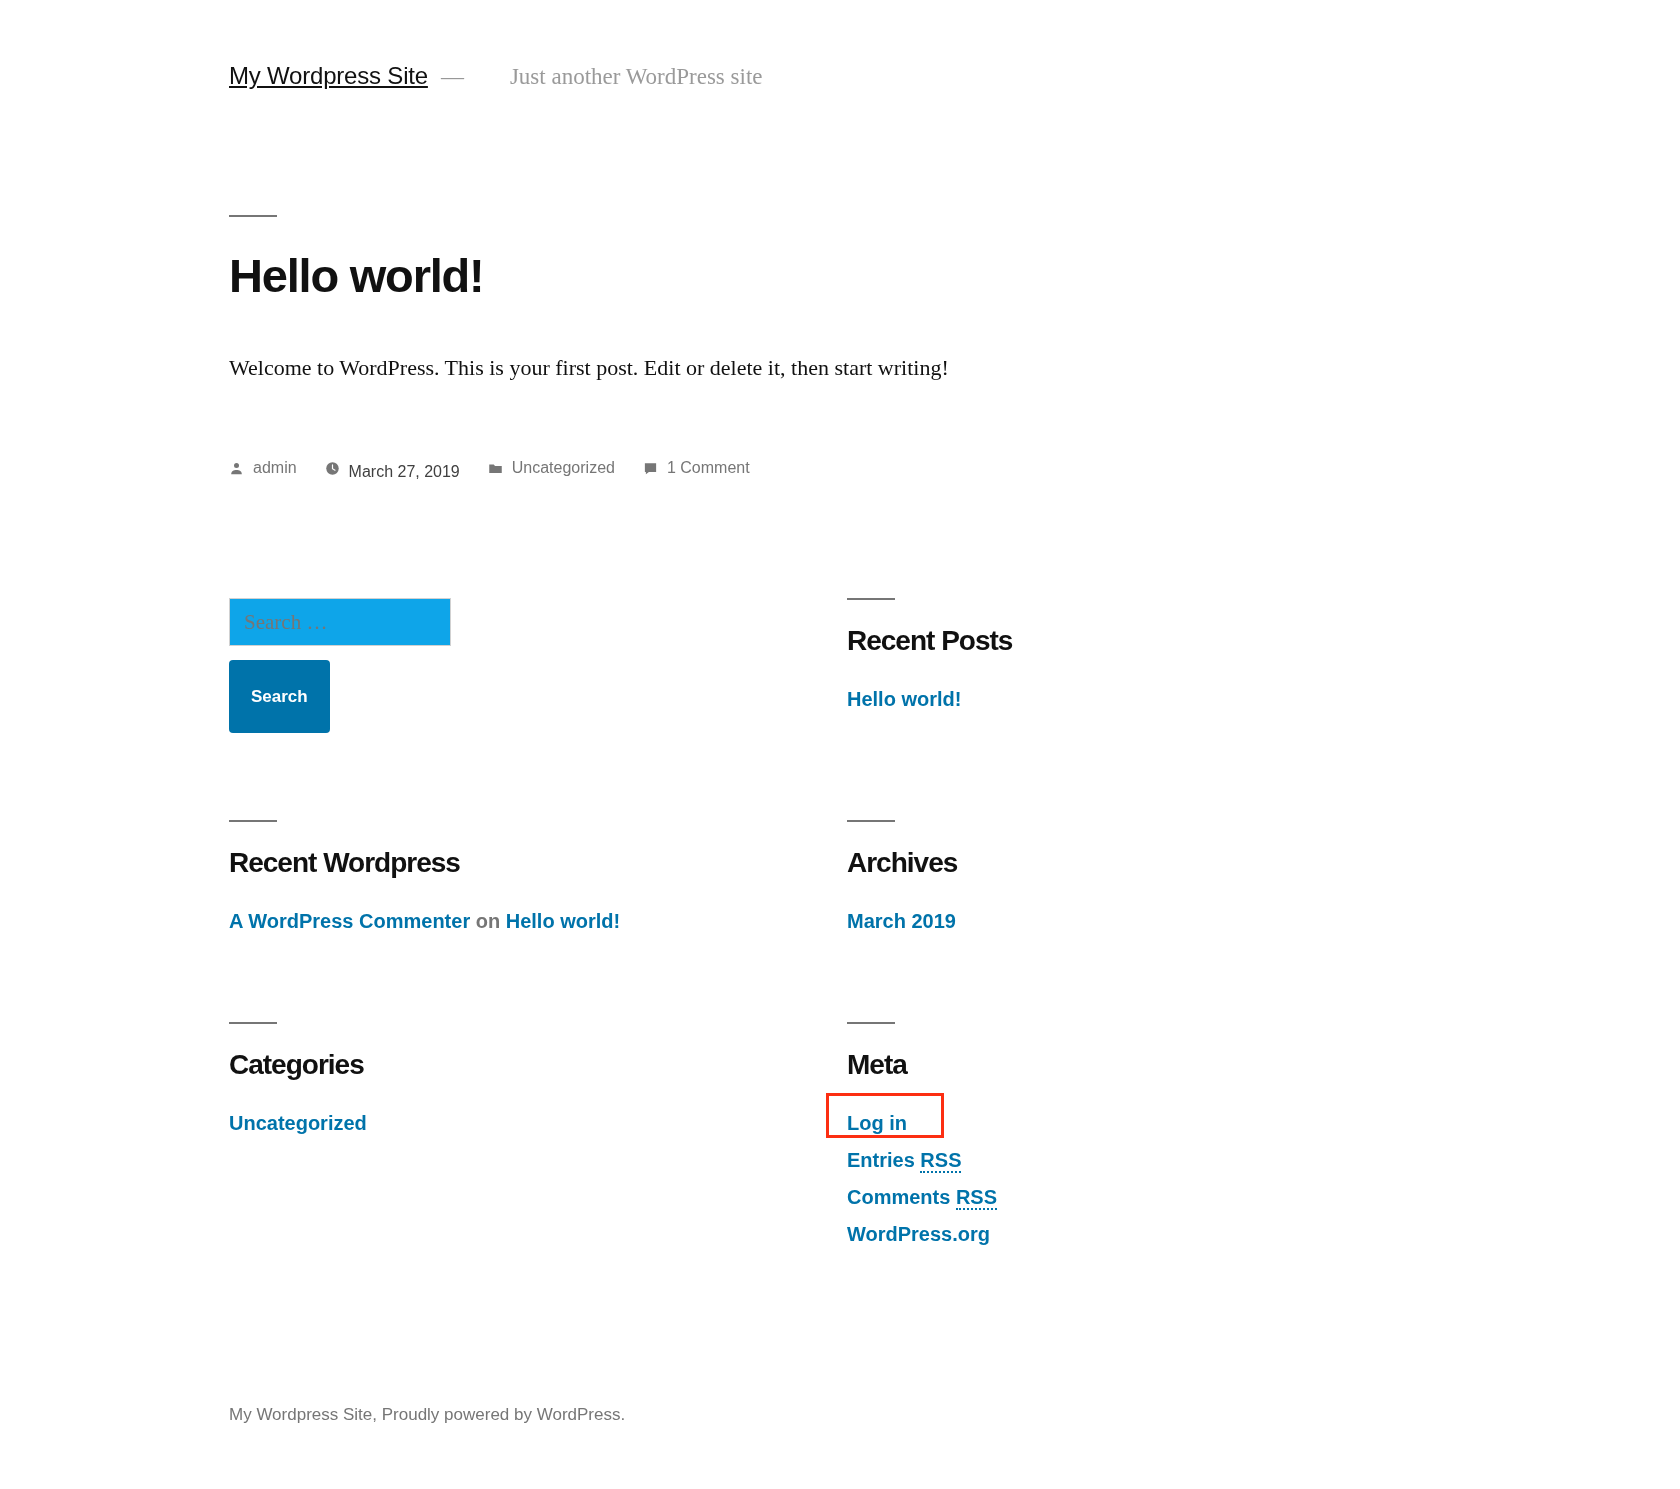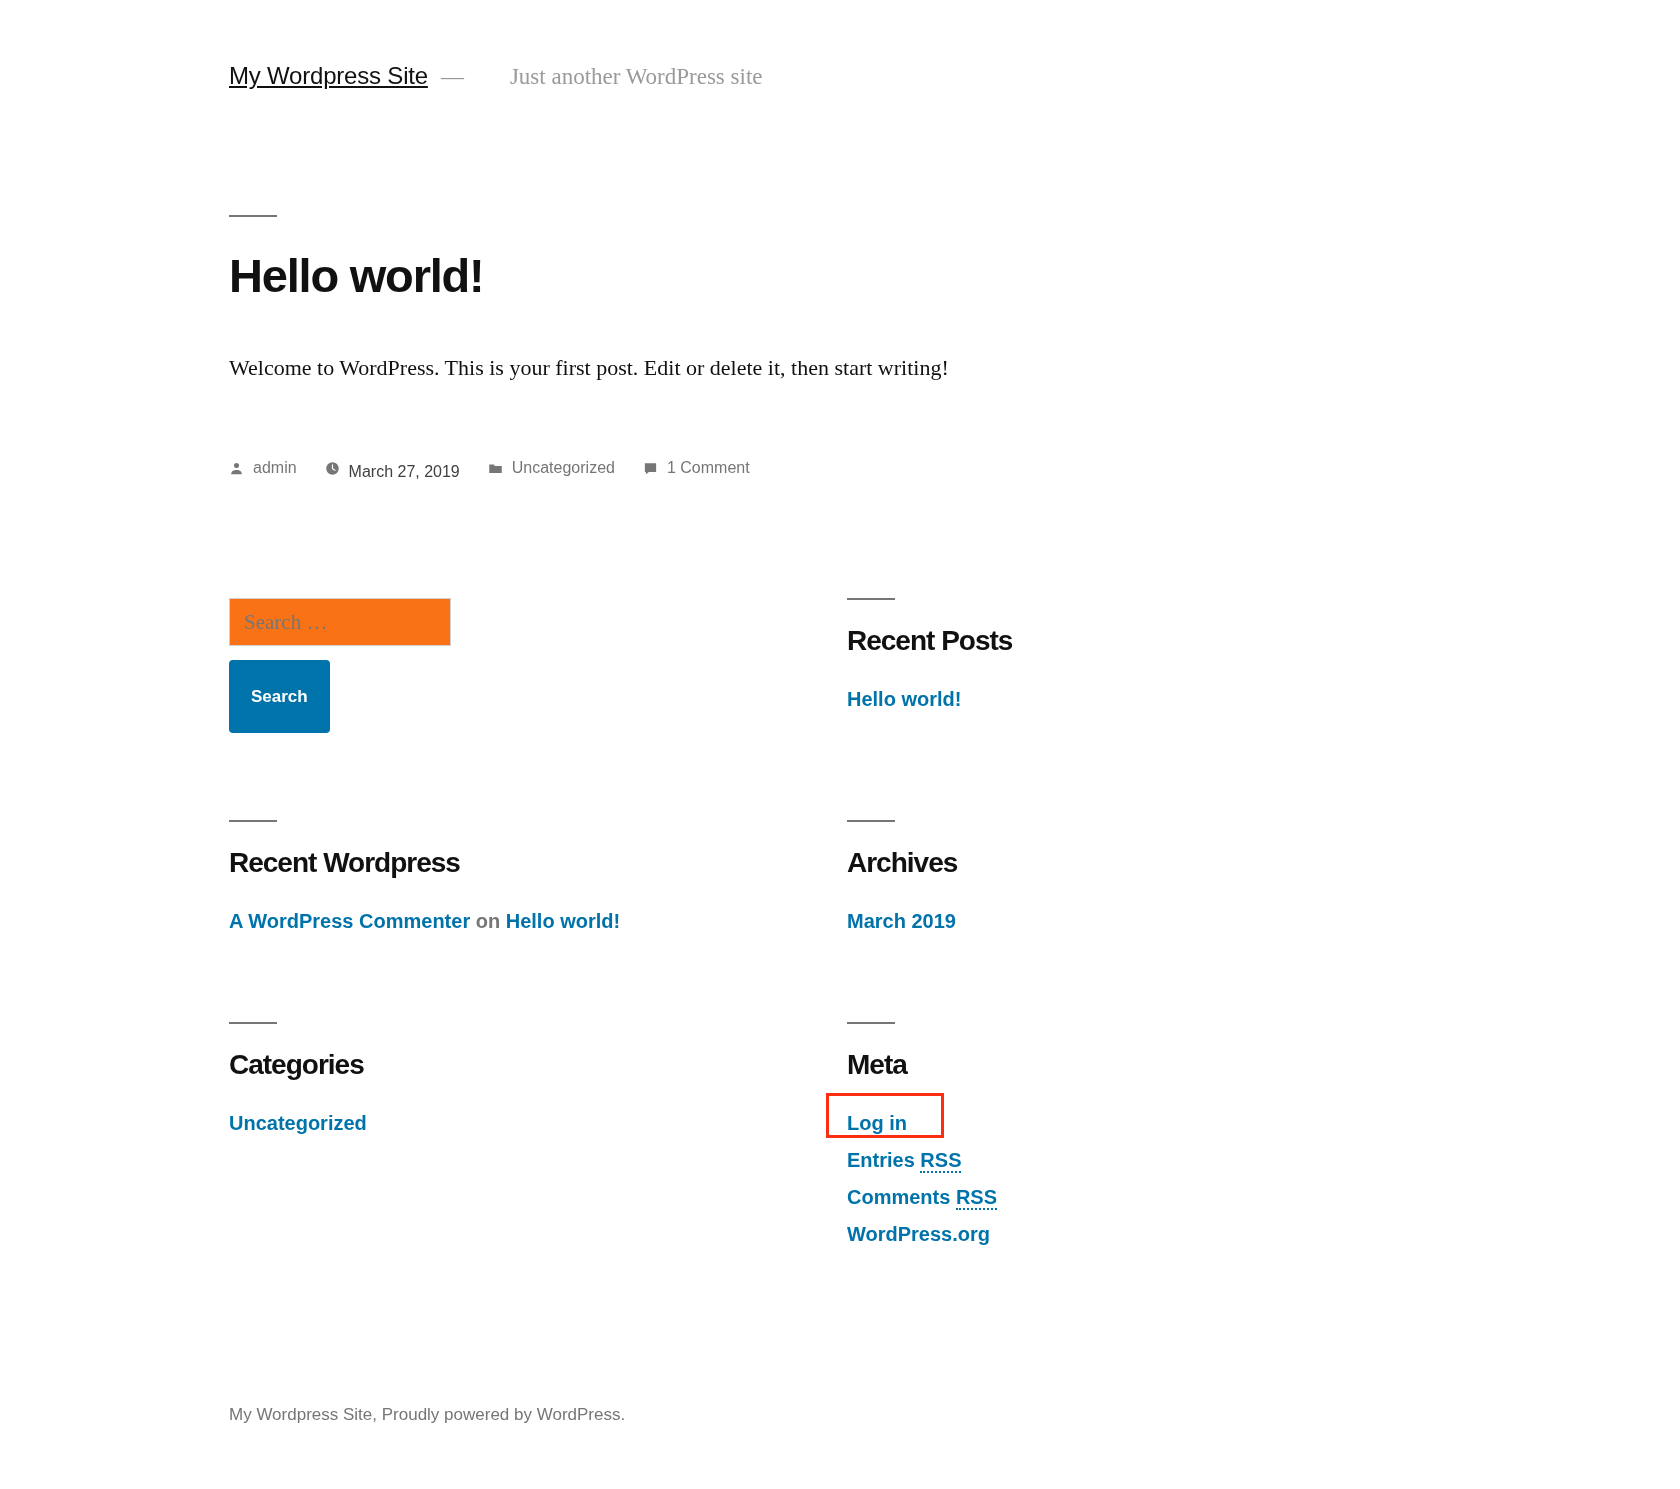--- a/index.html
+++ b/index.html
@@ -164,21 +164,21 @@
     display: block;
     width: 222px;
     height: 48px;
     box-sizing: border-box;
     border: 1px solid #d1d1d1;
     border-radius: 0;
     padding: 0 14px;
     font-family: "Liberation Serif", serif;
     font-size: 21px;
     color: #111111;
-    background: #f97316;
+    background: #0ea5e9;
     outline: none;
   }
   .search-input::placeholder {
     color: #767676;
     opacity: 1;
     font-family: "Liberation Serif", serif;
   }
   .search-submit {
     margin-top: 14px;
     display: inline-block;

